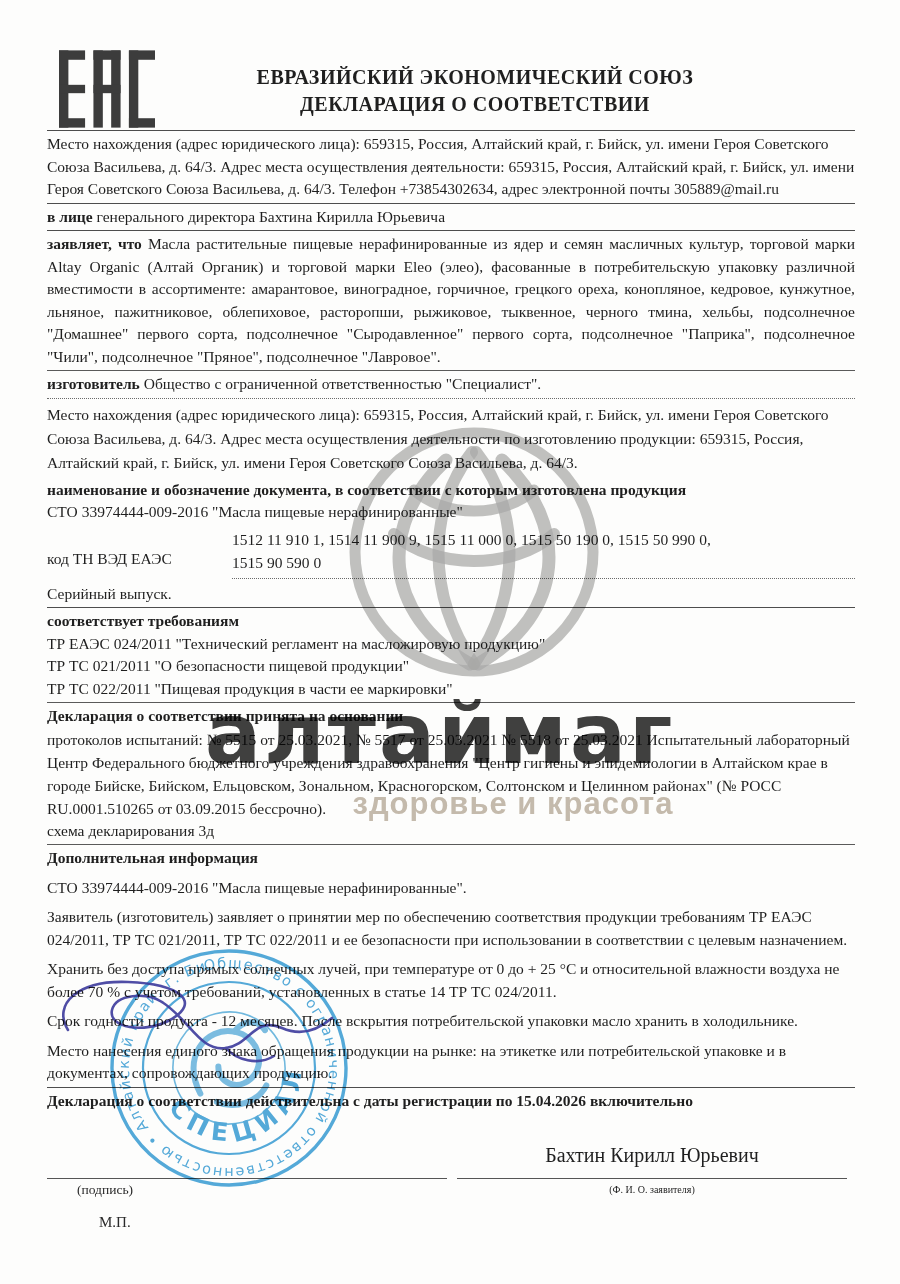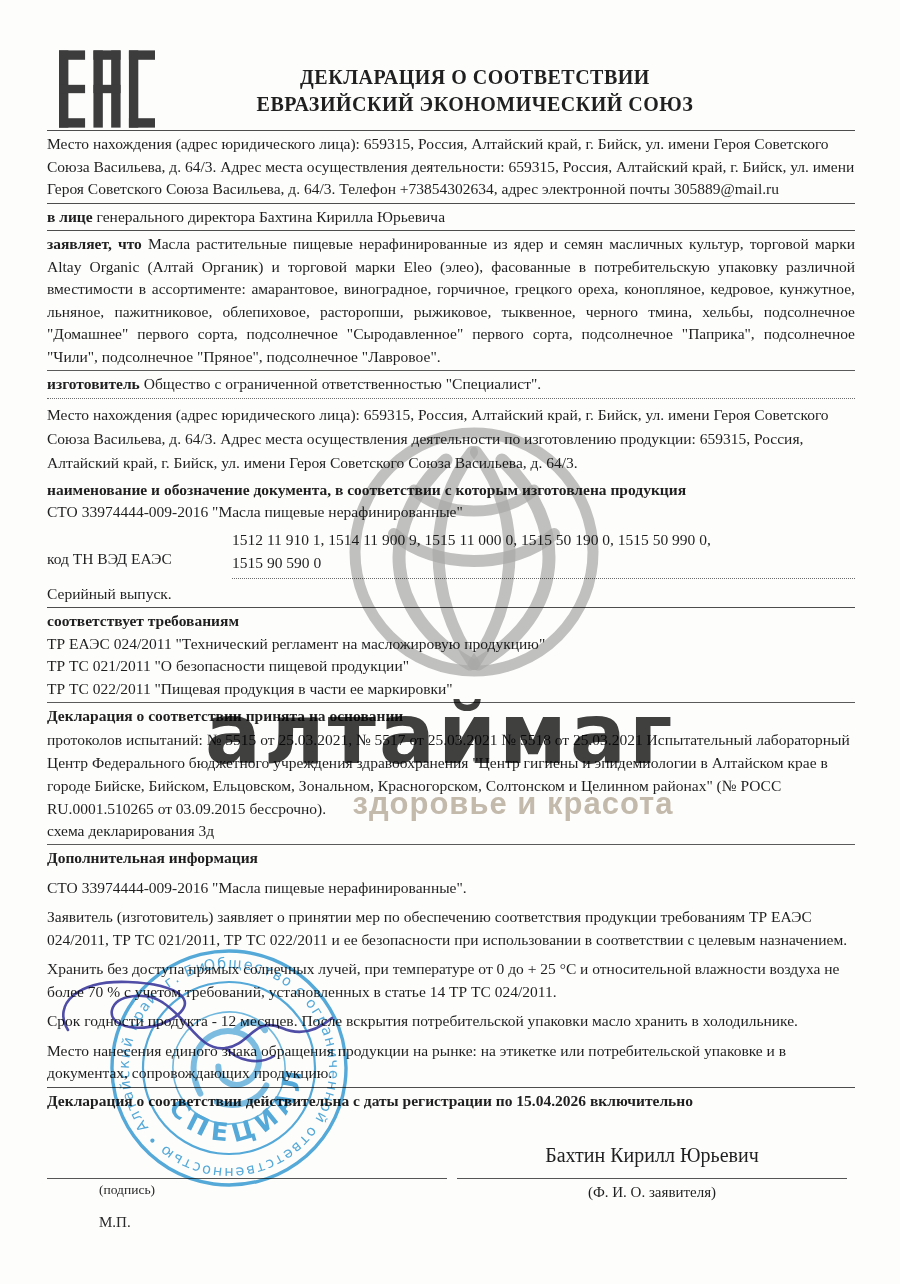--- a/index.html
+++ b/index.html
@@ -34,22 +34,22 @@
   .tnved-row{display:flex;align-items:center;margin-top:4px;}
   .tnved-label{flex:0 0 185px;font-size:15.5px;padding-top:12px;}
   .tnved-codes{flex:1;font-size:15.5px;line-height:23px;border-bottom:1.6px dotted #6a6a6a;padding-bottom:4px;}
   .addl-para{margin-top:7px;}
   
   .sig-block{position:relative;height:148px;margin-top:4px;}
   .sig-line-left{position:absolute;left:0;top:62px;width:400px;border-top:1.3px solid #555;}
   .sig-line-right{position:absolute;left:410px;top:62px;width:390px;border-top:1.3px solid #555;}
   .sig-caption{position:absolute;font-size:13.5px;color:#2a2a2a;}
   .sig-name{position:absolute;left:410px;top:28px;width:390px;text-align:center;font-size:20px;}
-  .fio-caption{position:absolute;left:410px;top:68px;width:390px;text-align:center;font-size:15px;}
-  .podpis{left:52px;top:66px;}
+  .fio-caption{position:absolute;left:410px;top:68px;width:390px;text-align:center;font-size:10px;}
+  .podpis{left:30px;top:66px;}
   .mp{left:52px;top:98px;font-size:15px;}
   
   .overlay{position:absolute;inset:0;pointer-events:none;mix-blend-mode:multiply;}
   .wm-brand{
     position:absolute;left:205px;top:686px;width:480px;
     font-family:"DejaVu Sans","Liberation Sans",sans-serif;
     font-weight:bold;font-size:83px;letter-spacing:3px;color:#404040;
   }
   .wm-tagline{
     position:absolute;left:318px;top:786px;width:390px;text-align:center;
@@ -77,22 +77,22 @@
           <rect x="33" y="0" width="9" height="74"></rect>
             <rect x="50" y="0" width="9" height="74"></rect>
             <rect x="33" y="0" width="26" height="9"></rect>
             <rect x="33" y="33" width="26" height="8"></rect>
           <rect x="67" y="0" width="9" height="74"></rect>
             <rect x="67" y="0" width="25" height="9"></rect>
             <rect x="67" y="65" width="25" height="9"></rect>
         </g>
       </svg>
       <div class="title-wrap">
+        <div class="title-line">ЕВРАЗИЙСКИЙ ЭКОНОМИЧЕСКИЙ СОЮЗ</div>
         <div class="title-line">ДЕКЛАРАЦИЯ О СООТВЕТСТВИИ</div>
-        <div class="title-line">ЕВРАЗИЙСКИЙ ЭКОНОМИЧЕСКИЙ СОЮЗ</div>
       </div>
     </div>
 
     <div class="rule"></div>
 
     <div class="para">Место нахождения (адрес юридического лица): 659315, Россия, Алтайский край, г. Бийск, ул. имени Героя Советского Союза Васильева, д. 64/3. Адрес места осуществления деятельности: 659315, Россия, Алтайский край, г. Бийск, ул. имени Героя Советского Союза Васильева, д. 64/3. Телефон +73854302634, адрес электронной почты 305889@mail.ru</div>
     <div class="rule"></div>
 
     <div class="para"><span class="lead">в лице</span><span> генерального директора Бахтина Кирилла Юрьевича</span></div>
     <div class="rule"></div>

